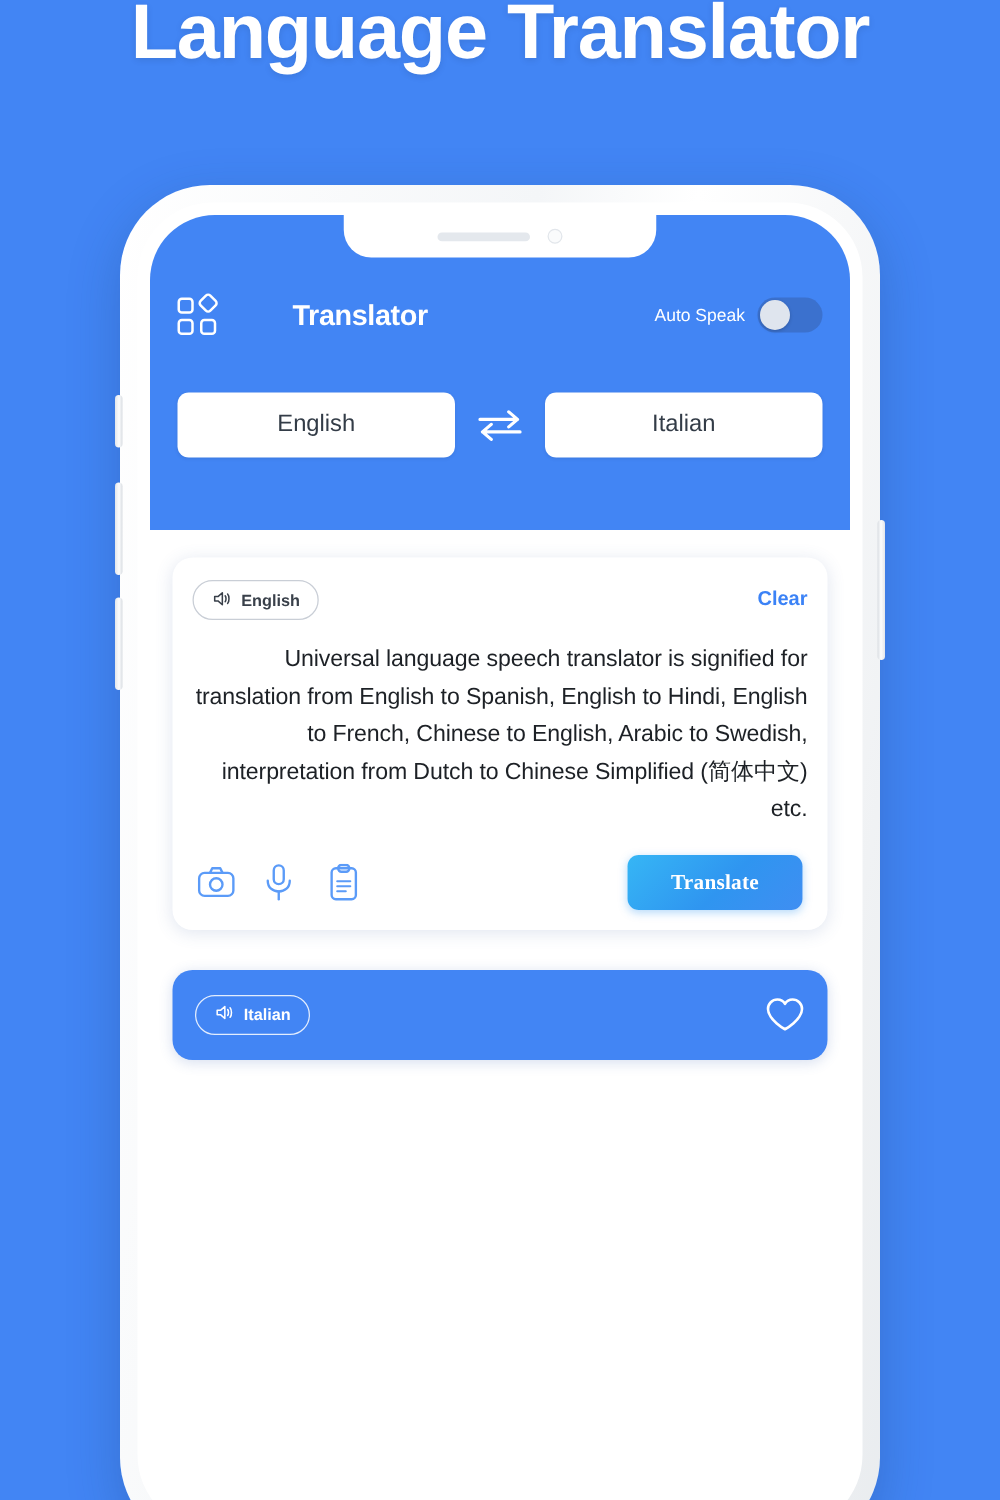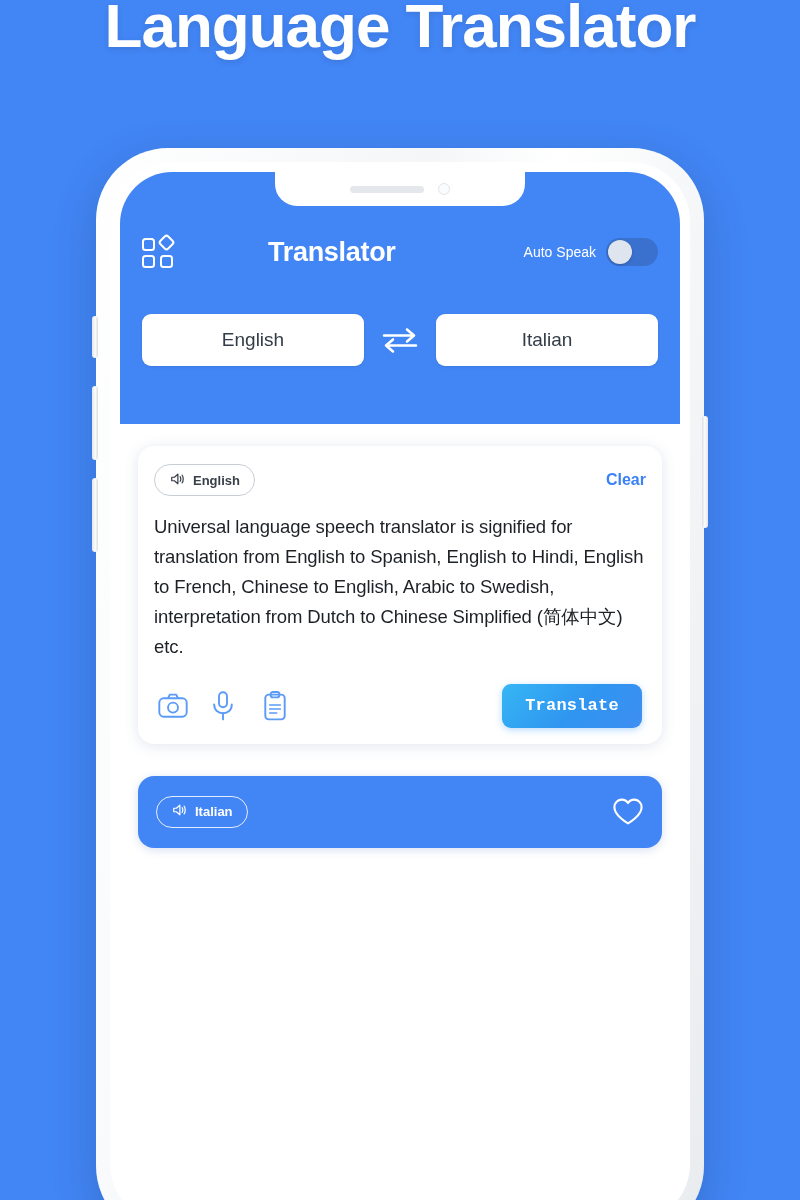--- a/index.html
+++ b/index.html
@@ -134,24 +134,24 @@
     border: 2.2px solid #ffffff;
     border-radius: 3.5px;
     display: block;
   }
   .grid-icon i:nth-child(1) { left: 0; top: 3px; }
   .grid-icon i:nth-child(2) { left: 18px; top: 1px; transform: rotate(45deg); }
   .grid-icon i:nth-child(3) { left: 0; top: 20px; }
   .grid-icon i:nth-child(4) { left: 18px; top: 20px; }
 
   .app-title {
-    font-size: 27px;
-    font-weight: bold;
-    color: #ffffff;
-    margin-left: 92px;
+    font-size: 23px;
+    font-weight: bold;
+    color: #ffffff;
+    margin-left: 58px;
     letter-spacing: -0.3px;
   }
 
   .header-right {
     margin-left: auto;
     display: flex;
     align-items: center;
     gap: 10px;
   }
 
@@ -251,20 +251,21 @@
     font-weight: bold;
     color: #3b82f6;
   }
 
   .source-text {
     margin-top: 16px;
     font-size: 18.5px;
     line-height: 1.62;
     color: #1d2126;
     letter-spacing: -0.1px;
+    text-align: right;
   }
 
   .action-row {
     display: flex;
     align-items: center;
     margin-top: 22px;
     padding: 0 4px;
   }
 
   .action-icon {
@@ -279,21 +280,21 @@
     margin-left: auto;
     height: 44px;
     min-width: 140px;
     padding: 0 20px;
     border: none;
     border-radius: 9px;
     background: linear-gradient(135deg, #36b6f5 0%, #2f95f0 55%, #3f8ef2 100%);
     color: #ffffff;
     font-size: 17px;
     font-weight: bold;
-    font-family: Liberation Mono, monospace;
+    font-family: Liberation Serif, serif;
     letter-spacing: 0.2px;
     box-shadow: 0 2px 7px rgba(47,149,240,0.34);
     cursor: pointer;
   }
 
   
   .result-card {
     margin-top: 32px;
     background: #4285f4;
     border-radius: 16px;

